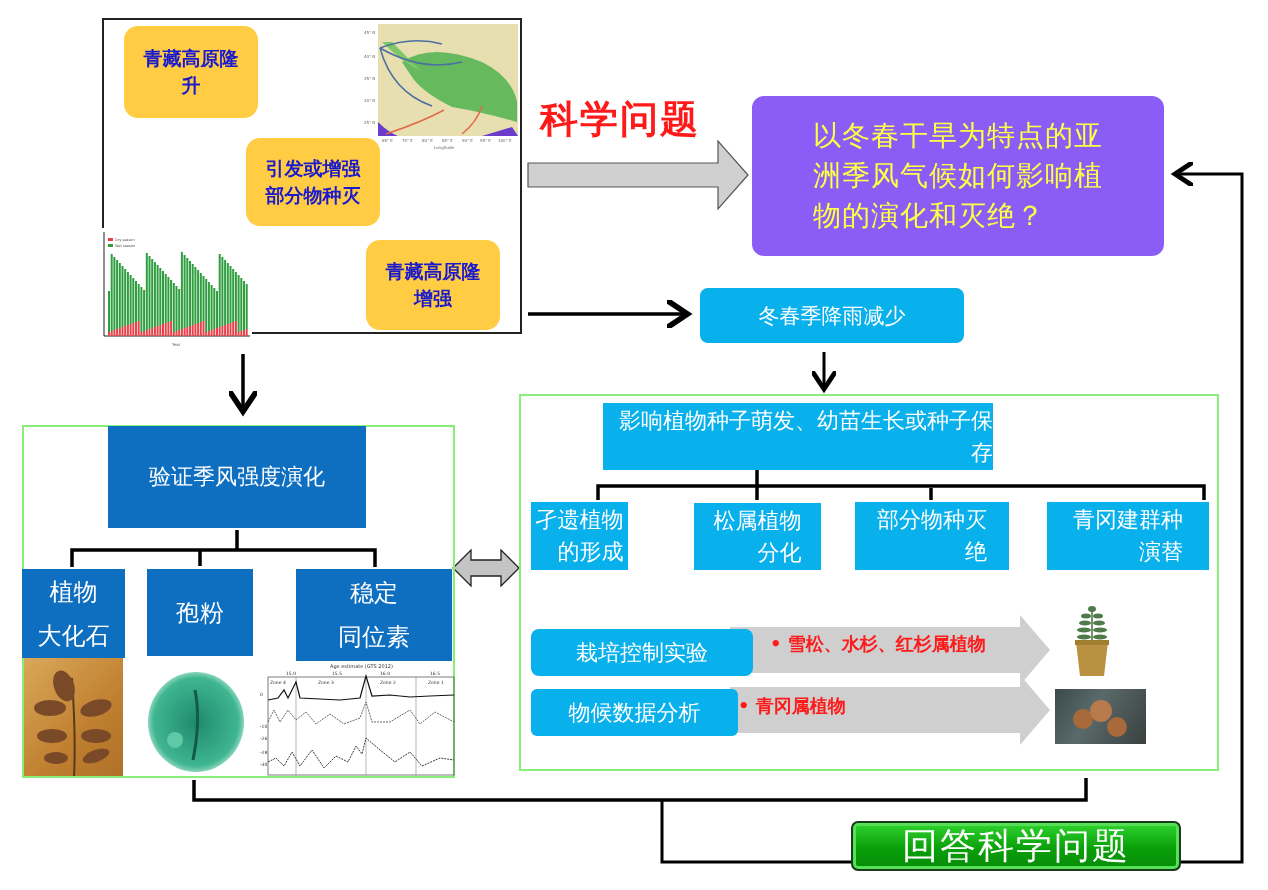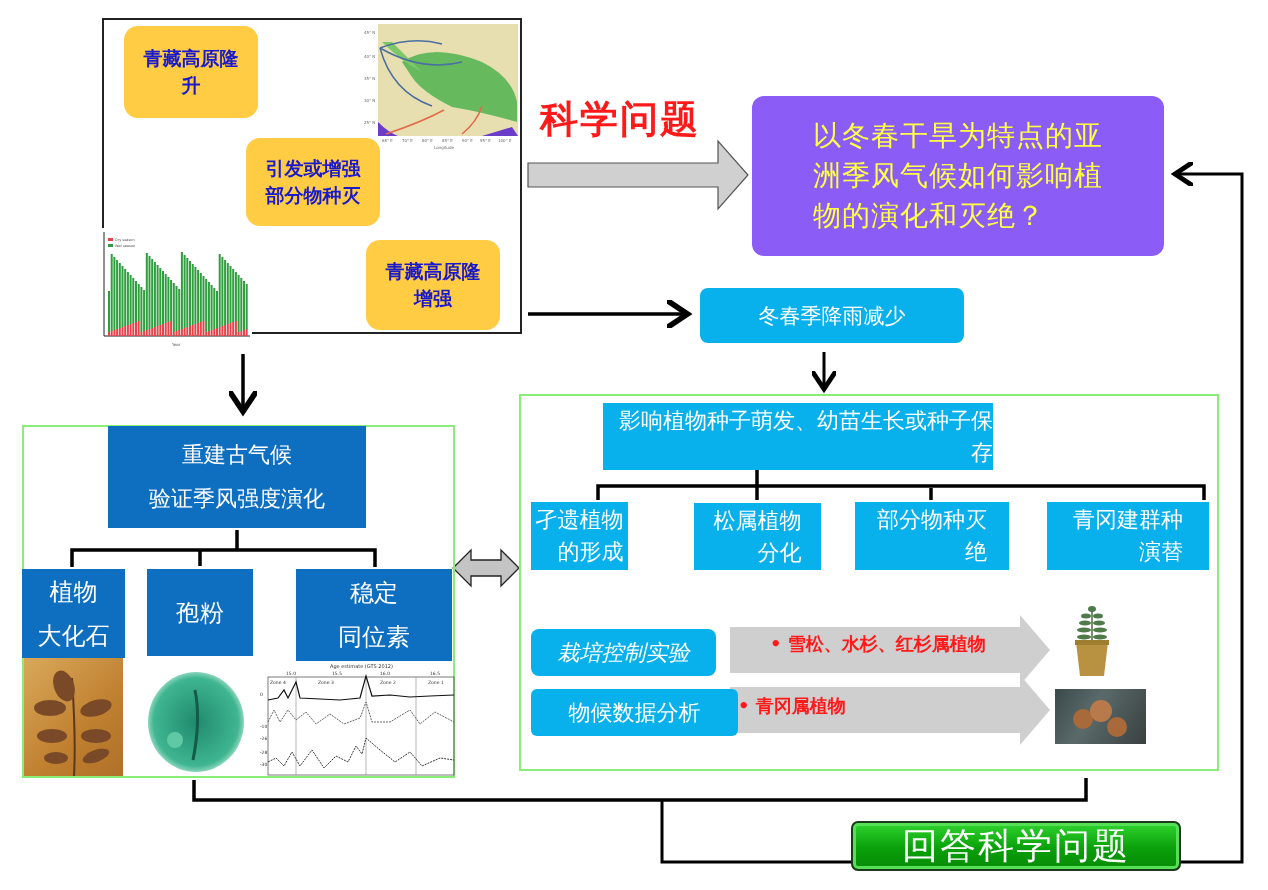--- a/index.html
+++ b/index.html
@@ -247,21 +247,20 @@
     <div>洲季风气候如何影响植</div>
     <div>物的演化和灭绝？</div>
   </div>
 </div>
 
 <div class="abs pill txt" style="left:700px;top:288px;width:264px;height:55px;font-size:21px;">冬春季降雨减少</div>
 
 <div class="abs green-frame" style="left:22px;top:425px;width:433px;height:353px;"></div>
 <div class="abs blue-dark txt" style="left:108px;top:426px;width:258px;height:102px;">
   <div>
-    <div>重建古气候</div>
     <div>验证季风强度演化</div>
   </div>
 </div>
 <div class="abs blue-dark txt" style="left:22px;top:569px;width:103px;height:89px;font-size:24px;">
   <div>
     <div>植物</div>
     <div>大化石</div>
   </div>
 </div>
 <div class="abs blue-dark txt" style="left:147px;top:569px;width:106px;height:87px;font-size:24px;">
@@ -354,21 +353,21 @@
   <div>
     <div>青冈建群种</div>
     <div>演替</div>
   </div>
 </div>
 
 <svg class="abs" style="left:730px;top:615px" width="330" height="130">
   <path d="M0,12 H290 V0 L320,35 L290,70 V58 H0 Z" fill="#cfcfcf"></path>
   <path d="M0,72 H290 V60 L320,95 L290,130 V118 H0 Z" fill="#cfcfcf"></path>
 </svg>
-<div class="abs pill txt" style="left:531px;top:629px;width:185px;height:47px;font-style:italic;">栽培控制实验</div>
+<div class="abs pill txt" style="left:531px;top:629px;width:222px;height:47px;">栽培控制实验</div>
 <div class="abs pill txt" style="left:531px;top:689px;width:207px;height:47px;border-radius:6px;">物候数据分析</div>
 <div class="abs red-item txt" style="left:738px;top:632px;padding-left:32px;">
   <span>• </span><span>雪松、水杉、红杉属植物</span>
 </div>
 <div class="abs red-item txt" style="left:738px;top:694px;">
   <span>• </span><span>青冈属植物</span>
 </div>
 
 <div class="abs" style="left:1072px;top:604px;width:40px;height:72px;">
   <svg width="40" height="72">

